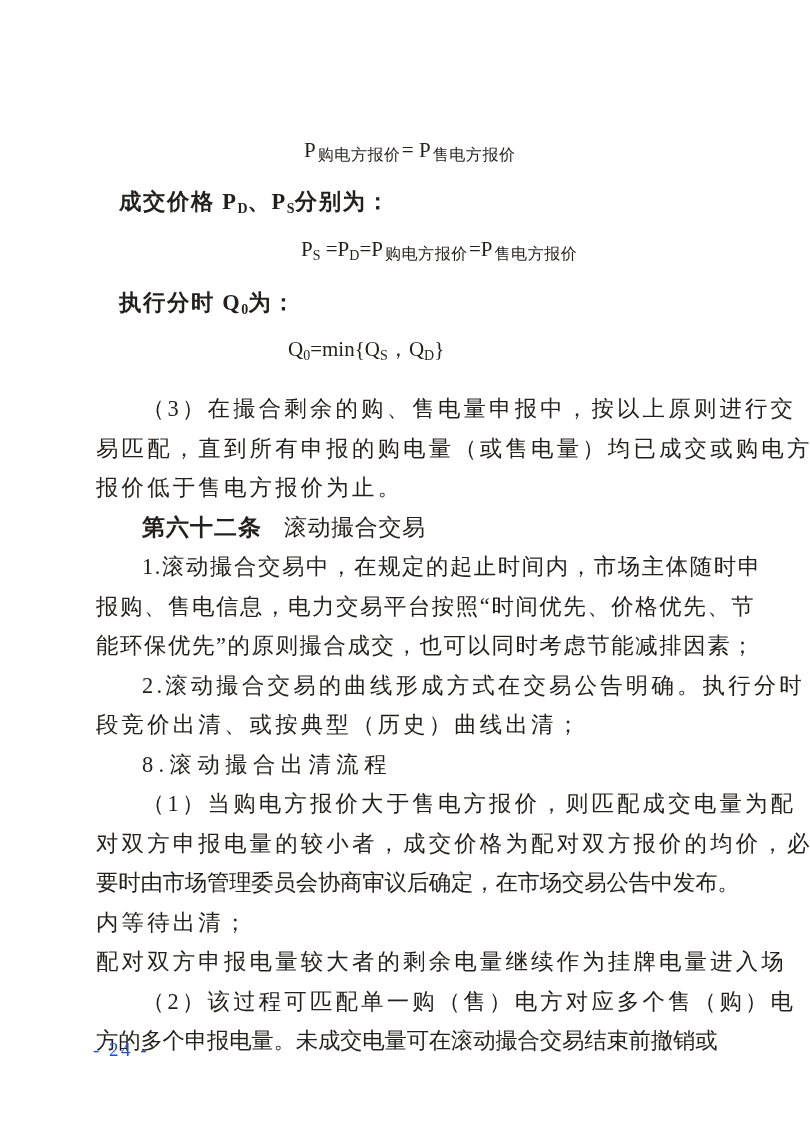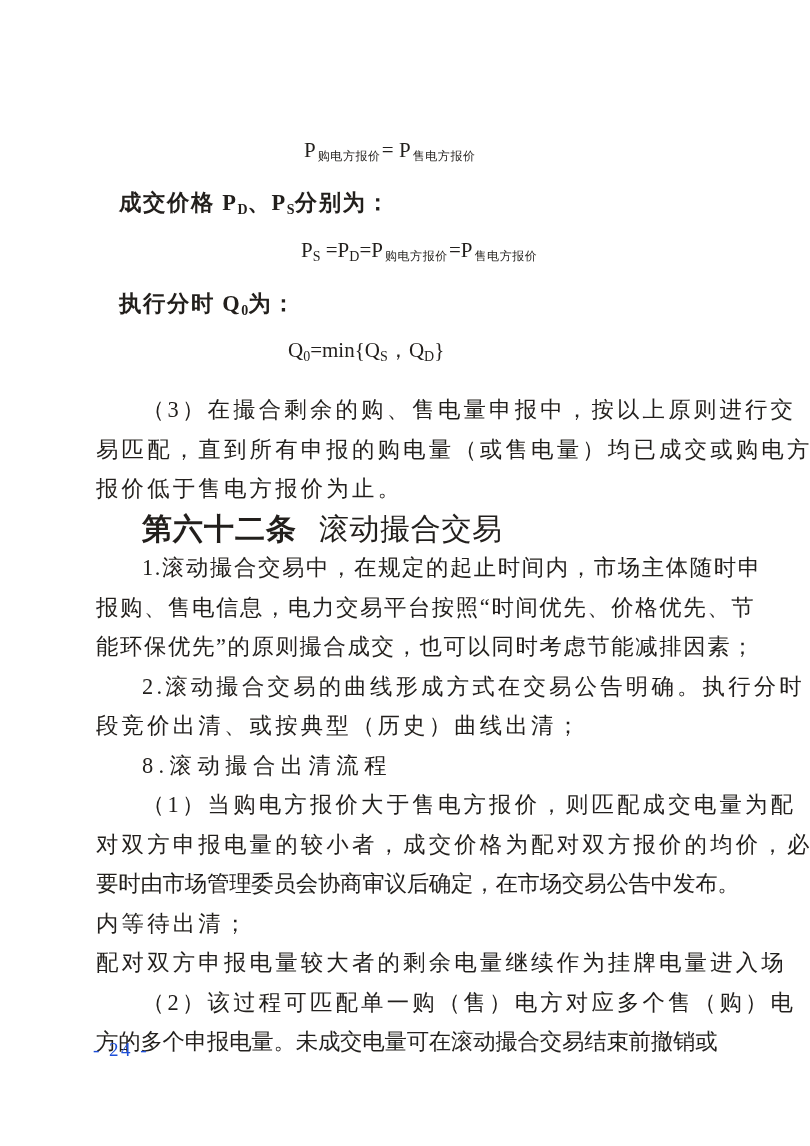--- a/index.html
+++ b/index.html
@@ -24,21 +24,21 @@
   }
 
   
   .formula {
     font-size: 21px;
     line-height: 40px;
     white-space: nowrap;
     letter-spacing: 0.2px;
   }
   .formula .sub-cn {
-    font-size: 12px;
+    font-size: 16px;
     vertical-align: -3px;
     letter-spacing: 0.6px;
     padding-left: 2px;
     padding-right: 1px;
     font-family: "Liberation Serif", "DejaVu Serif", serif;
   }
   .formula .sub {
     font-size: 14px;
     vertical-align: -4px;
   }
@@ -63,21 +63,21 @@
   .inline-sub {
     font-size: 14px;
     vertical-align: -4px;
   }
   .latin {
     font-family: "Liberation Serif", "DejaVu Serif", serif;
     letter-spacing: 0;
   }
 
   .heading {
-    font-size: 30px;
+    font-size: 23px;
     line-height: 39.5px;
     text-indent: 46px;
     white-space: nowrap;
     letter-spacing: 0.6px;
     font-family: Liberation Serif, serif;
   }
   .heading .hd-num {
     font-weight: bold;
     letter-spacing: 1px;
   }

